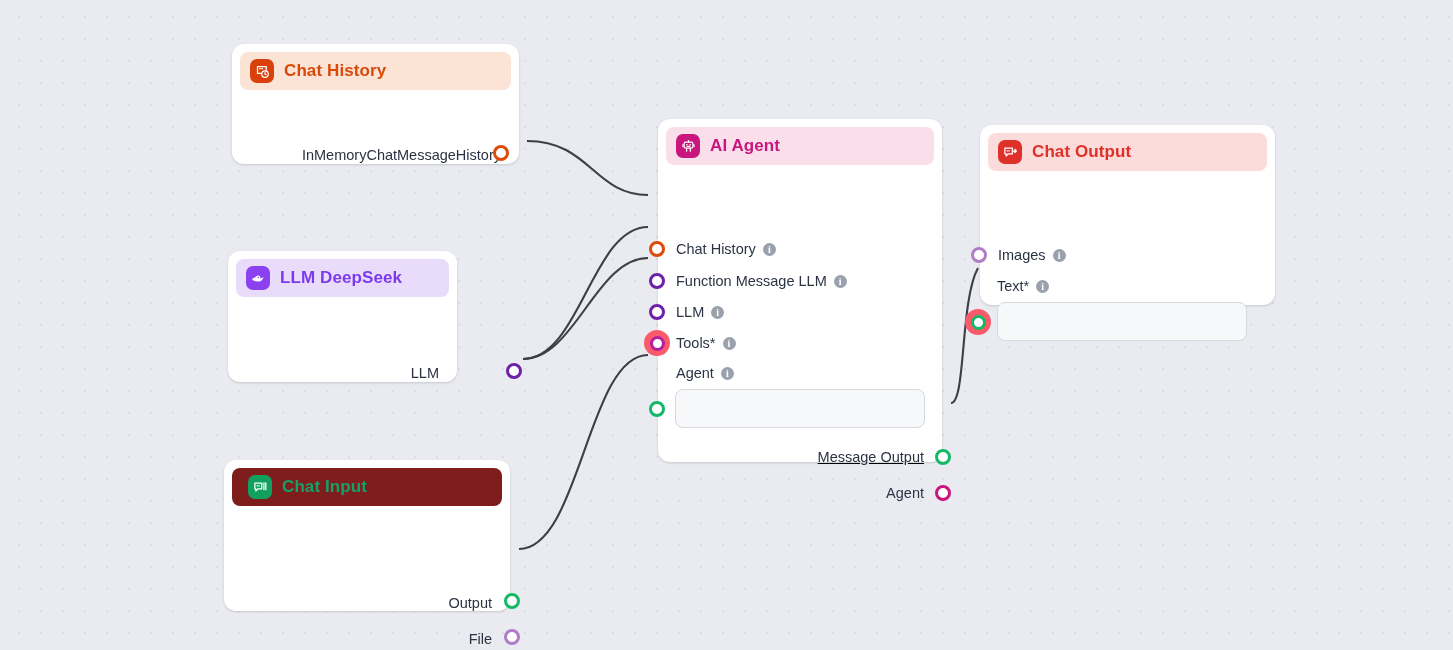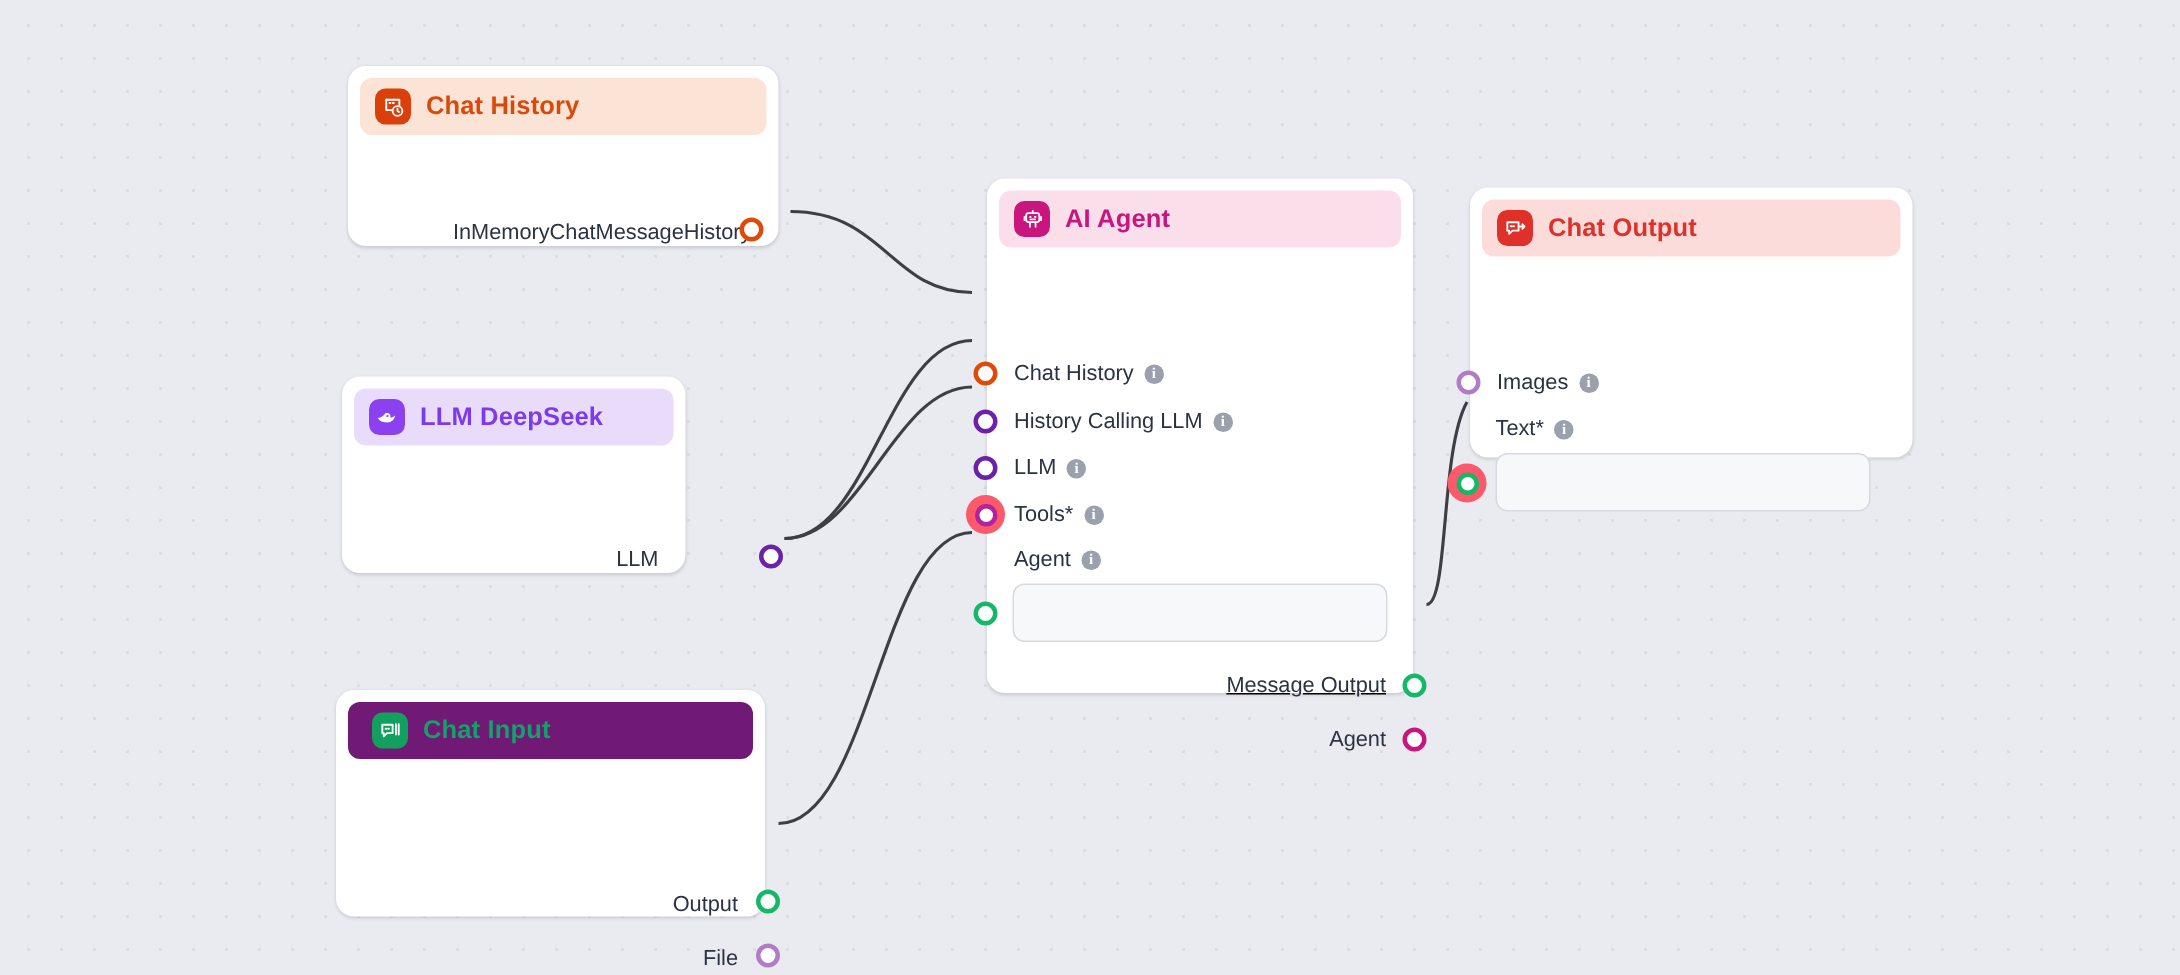--- a/index.html
+++ b/index.html
@@ -130,21 +130,21 @@
     </div>
     <div class="node-body">
       <div class="port-row right" style="top:57px;">
         <span class="port-label">LLM</span>
       </div>
       <div class="handle purple" style="left:278px;top:58px;"></div>
     </div>
   </div>
 
   <div class="node" style="left:224px;top:460px;width:286px;height:151px;">
-    <div class="node-header" style="background:#701a75;padding-left:16px;">
+    <div class="node-header" style="background:#7f1d1d;padding-left:16px;">
       <span class="icon-box" style="background:#12a05f;">
         <svg width="15" height="15" viewBox="0 0 24 24" fill="none" stroke="#fff" stroke-width="2" stroke-linecap="round" stroke-linejoin="round">
           <path d="M3 5h11v9H8l-3.5 3.5V14H3z"></path>
           <path d="M6.5 9.3h.8M9.3 9.3h.8"></path>
           <path d="M17.5 4.5v11M20.5 4.5v11"></path>
         </svg>
       </span>
       <span class="node-title" style="color:#12a168;">Chat Input</span>
     </div>
     <div class="node-body">
@@ -176,21 +176,21 @@
     </div>
     <div class="node-body">
 
       <div class="port-row left" style="top:65px;">
         <span class="port-label">Chat History</span>
         <span class="info-dot">i</span>
       </div>
       <div class="handle orange" style="left:-9px;top:68px;"></div>
 
       <div class="port-row left" style="top:97px;">
-        <span class="port-label">History Calling LLM</span>
+        <span class="port-label">Function Message LLM</span>
         <span class="info-dot">i</span>
       </div>
       <div class="handle purple" style="left:-9px;top:100px;"></div>
 
       <div class="port-row left" style="top:128px;">
         <span class="port-label">LLM</span>
         <span class="info-dot">i</span>
       </div>
       <div class="handle purple" style="left:-9px;top:131px;"></div>
 

